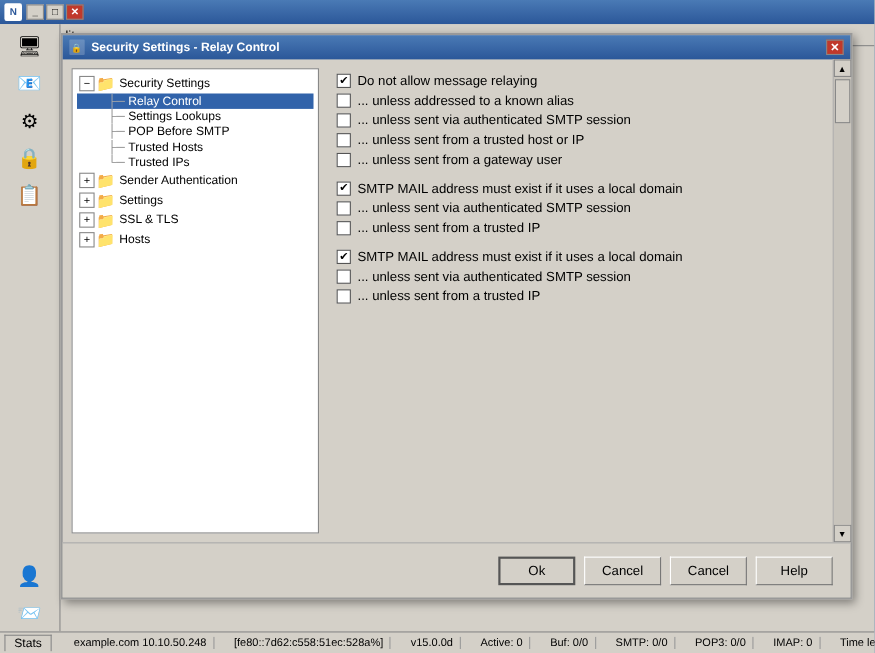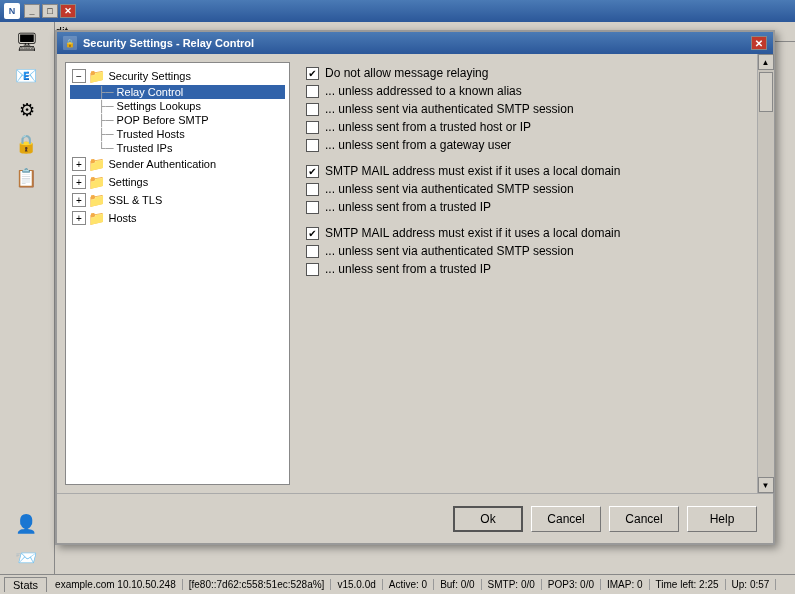--- a/index.html
+++ b/index.html
@@ -73,21 +73,21 @@
     .status-bar {
       position: absolute;
       bottom: 0; left: 0; right: 0;
       height: 20px;
       background: #d4d0c8;
       border-top: 1px solid #888;
       display: flex;
       align-items: center;
       font-size: 10px;
       padding: 0 4px;
-      gap: 0;
+      gap: 12px;
     }
     .status-segment {
       padding: 0 6px;
       border-right: 1px solid #999;
       white-space: nowrap;
     }
     .status-tab {
       background: #d4d0c8;
       border: 1px solid #888;
       border-bottom: none;

